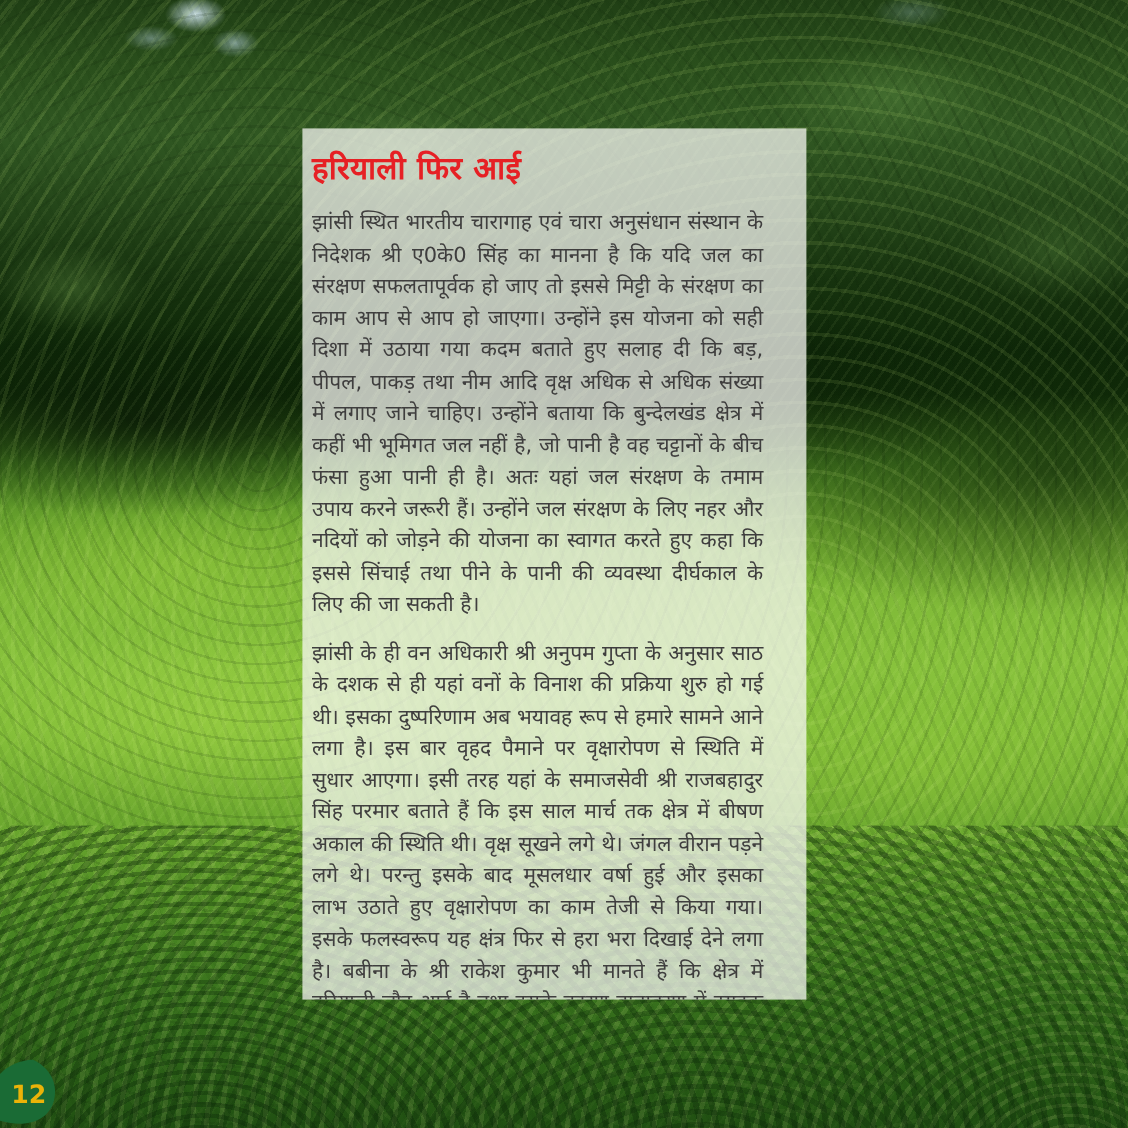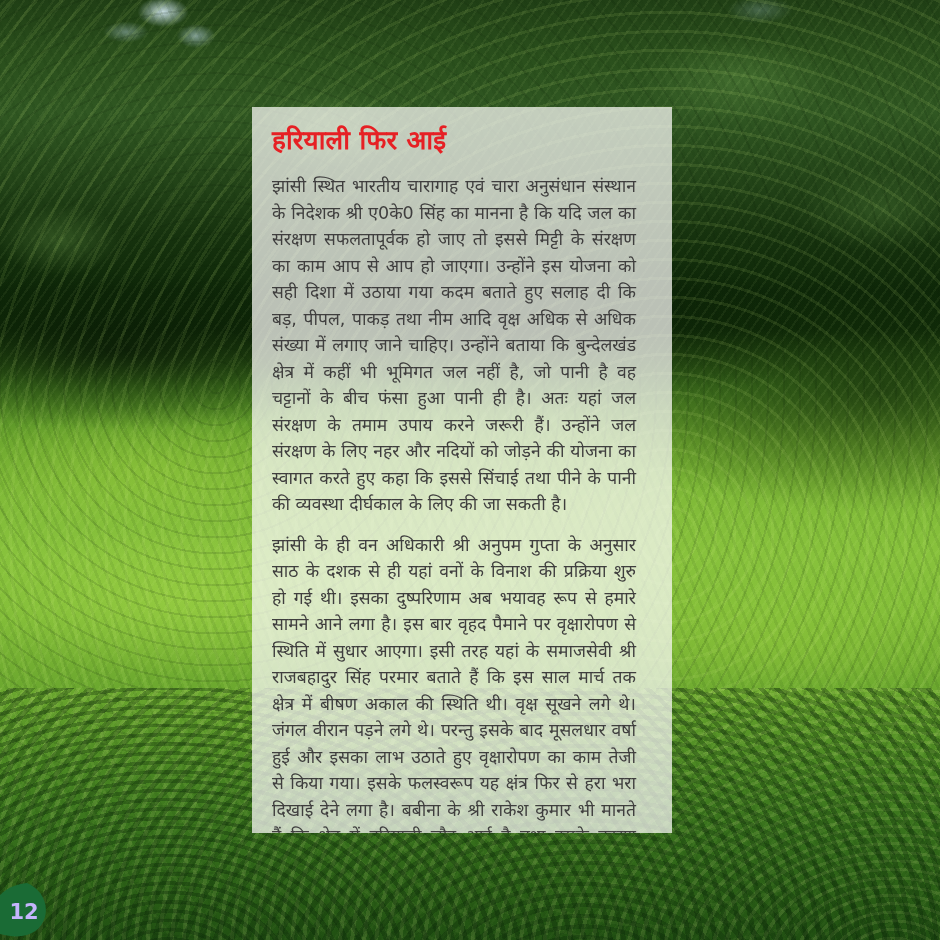--- a/index.html
+++ b/index.html
@@ -67,21 +67,21 @@
       linear-gradient(180deg, rgba(30,80,15,0) 0%, rgba(25,70,12,.35) 60%, rgba(18,55,10,.5) 100%);
   }
 
   
   .article-box {
     position: absolute;
     left: 252px; top: 107px;
     width: 420px; height: 726px;
     background: rgba(248,248,244,0.74);
     box-sizing: border-box;
-    padding: 14px 20px 18px 20px;
+    padding: 14px 20px 18px 8px;
     overflow: hidden;
   }
   .article-title {
     margin: 0 0 16px 0;
     font-size: 26px;
     font-weight: bold;
     color: #e62024;
     letter-spacing: 0.2px;
   }
   .article-body p {
@@ -99,21 +99,21 @@
     width: 50px; height: 57px;
   }
   .page-badge svg { position: absolute; left: 0; top: 0; }
   .page-badge .num {
     position: absolute;
     left: 7px; top: 17px;
     width: 34px;
     text-align: center;
     font-size: 21px;
     font-weight: bold;
-    color: #c4b5fd;
+    color: #eab308;
   }
 </style>
 </head>
 <body>
 
 <div class="page">
 
   <div class="photo"></div>
   <div class="texture"></div>
   <div class="fronds"></div>

